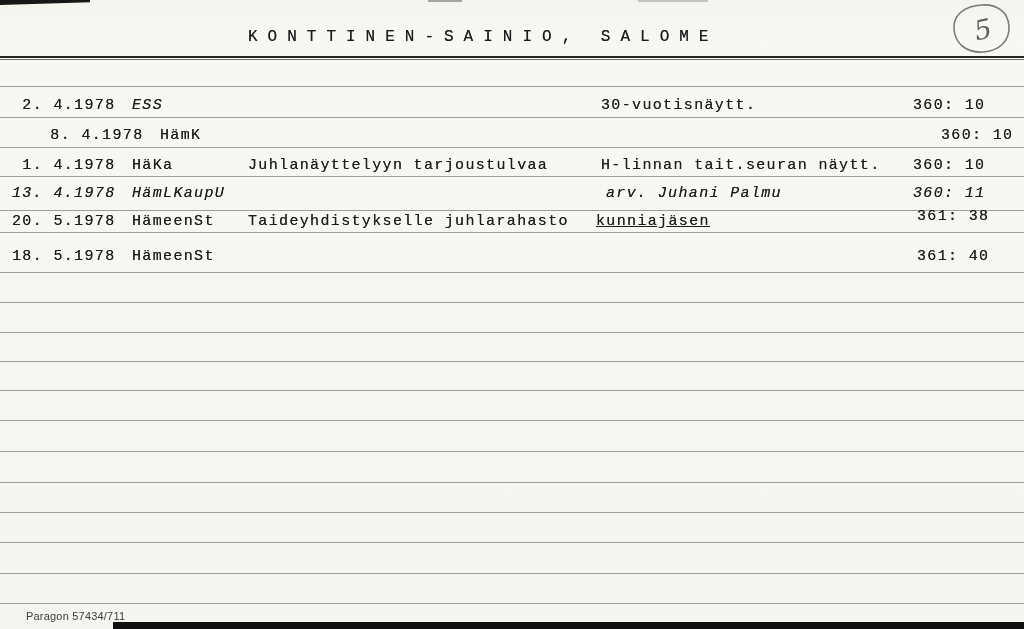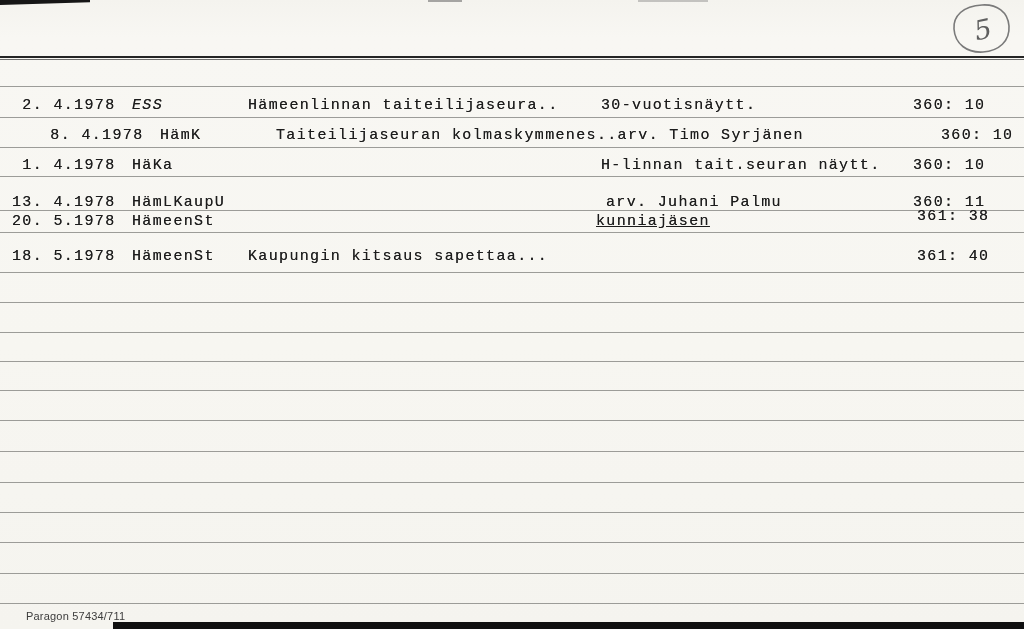--- a/index.html
+++ b/index.html
@@ -37,20 +37,21 @@
 </style>
 </head>
 <body>
 
 <div class="scan" style="--paper: #f7f6f1; --ink: #1c1c1c; --rule: #8c8c88; --heavy: #242424; --pencil: #6f6f6f; --scanbar: #101010;">
 
   <div class="corner-mark"></div>
   <div class="edge-speck-a"></div>
   <div class="edge-speck-b"></div>
 
+  <div class="type title">KONTTINEN-SAINIO, SALOME</div>
 
   <div class="pagenum">
     <svg width="72" height="60" viewBox="0 0 72 60">
       <path d="M36 5 C 17 6, 7 16, 8 29 C 9 44, 21 53, 37 52 C 53 51, 64 41, 63 26 C 62 12, 51 4, 36 5 Z" fill="none" stroke="#7a7a7a" stroke-width="1.6" stroke-linecap="round"></path>
       <text x="28" y="39" font-size="27" fill="#5f5f5f" font-family="DejaVu Serif, serif" font-style="italic" transform="rotate(-12 36 28)">5</text>
     </svg>
   </div>
 
   <div class="rule-heavy" style="top:56px"></div>
   <div class="rule-heavy2" style="top:59px"></div>
@@ -70,24 +71,24 @@
       <div class="rule" style="top: 420px;"></div>
       <div class="rule" style="top: 451px;"></div>
       <div class="rule" style="top: 482px;"></div>
       <div class="rule" style="top: 512px;"></div>
       <div class="rule" style="top: 542px;"></div>
       <div class="rule" style="top: 573px;"></div>
       <div class="rule" style="top: 603px;"></div>
     </div>
 
   <div id="rows">
-      <div class="row type" style="top: 98px;"><span style="left: 12px;"> 2. 4.1978</span><span style="left: 132px; font-style: italic;">ESS</span><span style="left: 248px;">Hämeenlinnan taiteilijaseura..</span><span style="left: 601px;">30-vuotisnäytt.</span><span style="left: 913px;">360: 10</span></div>
-      <div class="row type" style="top: 128px; margin-left: 28px;"><span style="left: 12px;"> 8. 4.1978</span><span style="left: 132px;">HämK</span><span style="left: 248px;"><span class="inline">Taiteilijaseuran kolmaskymmenes..</span><span class="inline">arv. Timo Syrjänen</span></span><span style="left: 913px;">360: 10</span></div>
-      <div class="row type" style="top: 158px;"><span style="left: 12px;"> 1. 4.1978</span><span style="left: 132px;">HäKa</span><span style="left: 601px;">H-linnan tait.seuran näytt.</span><span style="left: 913px;">360: 10</span></div>
-      <div class="row type" style="top: 195px;"><span style="left: 12px;">13. 4.1978</span><span style="left: 132px;">HämLKaupU</span><span style="left: 606px;">arv. Juhani Palmu</span><span style="left: 913px;">360: 11</span></div>
-      <div class="row type" style="top: 214px;"><span style="left: 12px;">20. 5.1978</span><span style="left: 132px;">HämeenSt</span><span style="left: 596px; text-decoration: underline;">kunniajäsen</span><span style="left: 917px; top: -5px;">361: 38</span></div>
-      <div class="row type" style="top: 249px;"><span style="left: 12px;">18. 5.1978</span><span style="left: 132px;">HämeenSt</span><span style="left: 248px;">Kaupungin kitsaus sapettaa...</span><span style="left: 917px;">361: 40</span></div>
+      <div class="row type" style="top: 98px;"><span style="left: 12px;"> 2. 4.1978</span><span style="left: 132px; font-style: italic;">ESS</span><span style="left: 601px;">30-vuotisnäytt.</span><span style="left: 913px;">360: 10</span></div>
+      <div class="row type" style="top: 128px; margin-left: 28px;"><span style="left: 12px;"> 8. 4.1978</span><span style="left: 132px;">HämK</span><span style="left: 913px;">360: 10</span></div>
+      <div class="row type" style="top: 158px;"><span style="left: 12px;"> 1. 4.1978</span><span style="left: 132px;">HäKa</span><span style="left: 248px;">Juhlanäyttelyyn tarjoustulvaa</span><span style="left: 601px;">H-linnan tait.seuran näytt.</span><span style="left: 913px;">360: 10</span></div>
+      <div class="row type" style="top: 186px; font-style: italic;"><span style="left: 12px;">13. 4.1978</span><span style="left: 132px;">HämLKaupU</span><span style="left: 606px;">arv. Juhani Palmu</span><span style="left: 913px;">360: 11</span></div>
+      <div class="row type" style="top: 214px;"><span style="left: 12px;">20. 5.1978</span><span style="left: 132px;">HämeenSt</span><span style="left: 248px;">Taideyhdistykselle juhlarahasto</span><span style="left: 596px; text-decoration: underline;">kunniajäsen</span><span style="left: 917px; top: -5px;">361: 38</span></div>
+      <div class="row type" style="top: 249px;"><span style="left: 12px;">18. 5.1978</span><span style="left: 132px;">HämeenSt</span><span style="left: 917px;">361: 40</span></div>
     </div>
 
   <div class="footer-brand">Paragon 57434/711</div>
 
   <div class="scanbar"></div>
 </div>
 
 </body></html>

